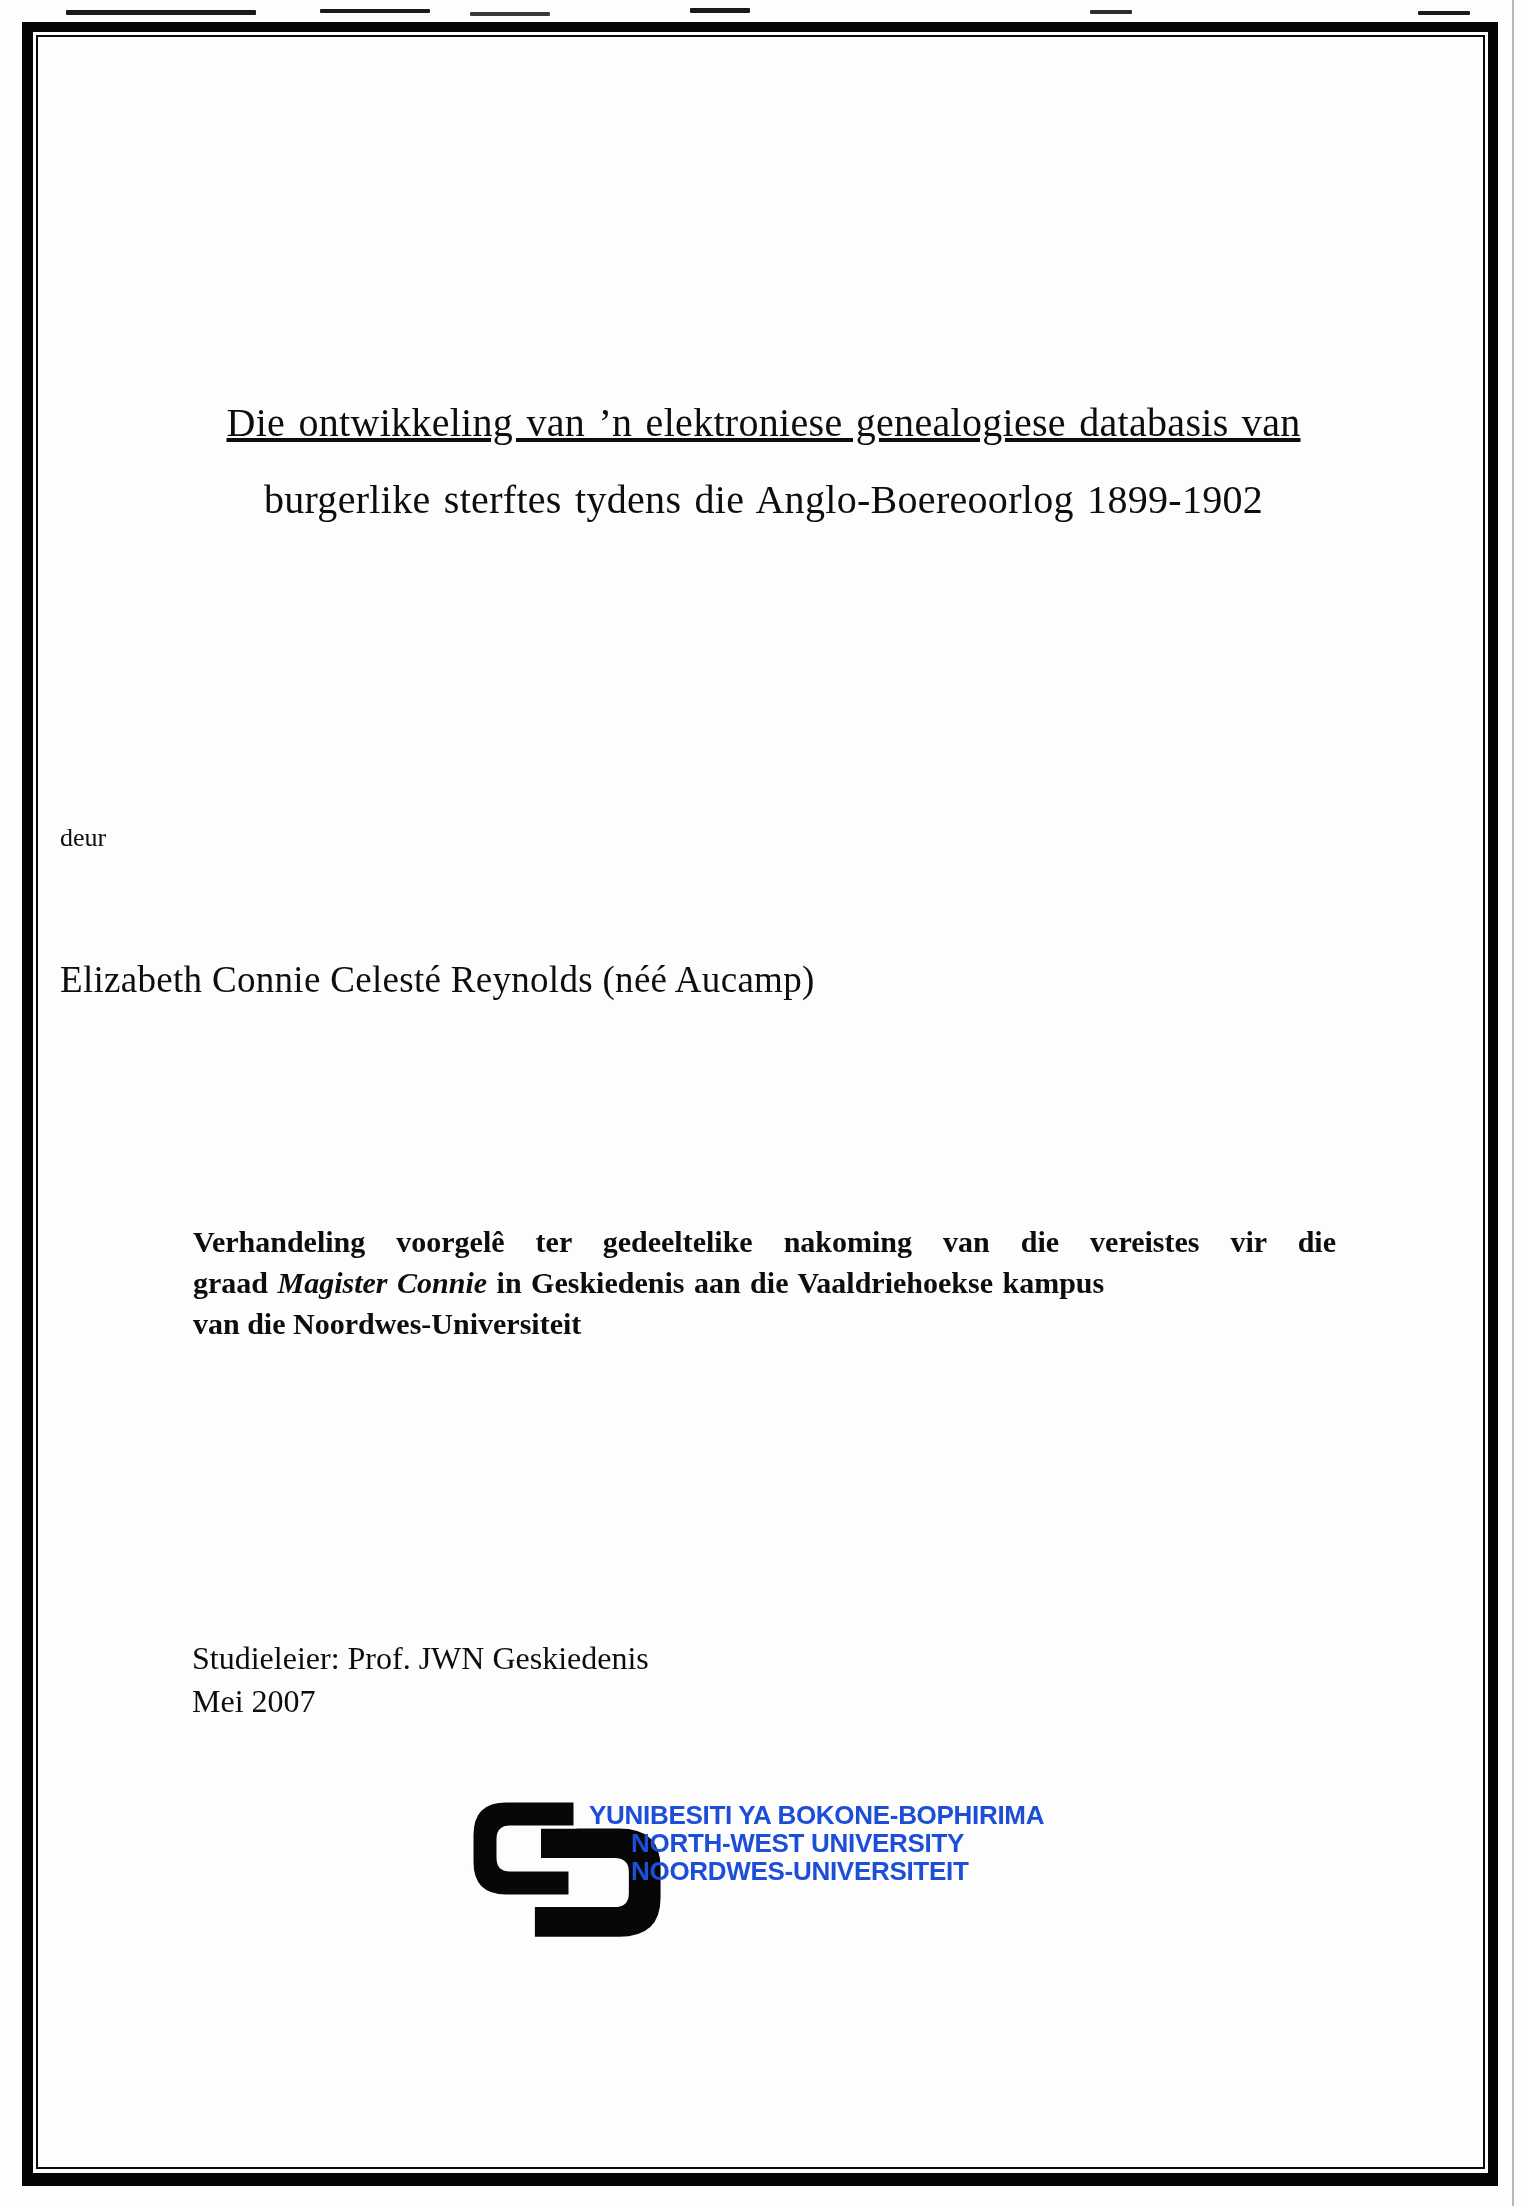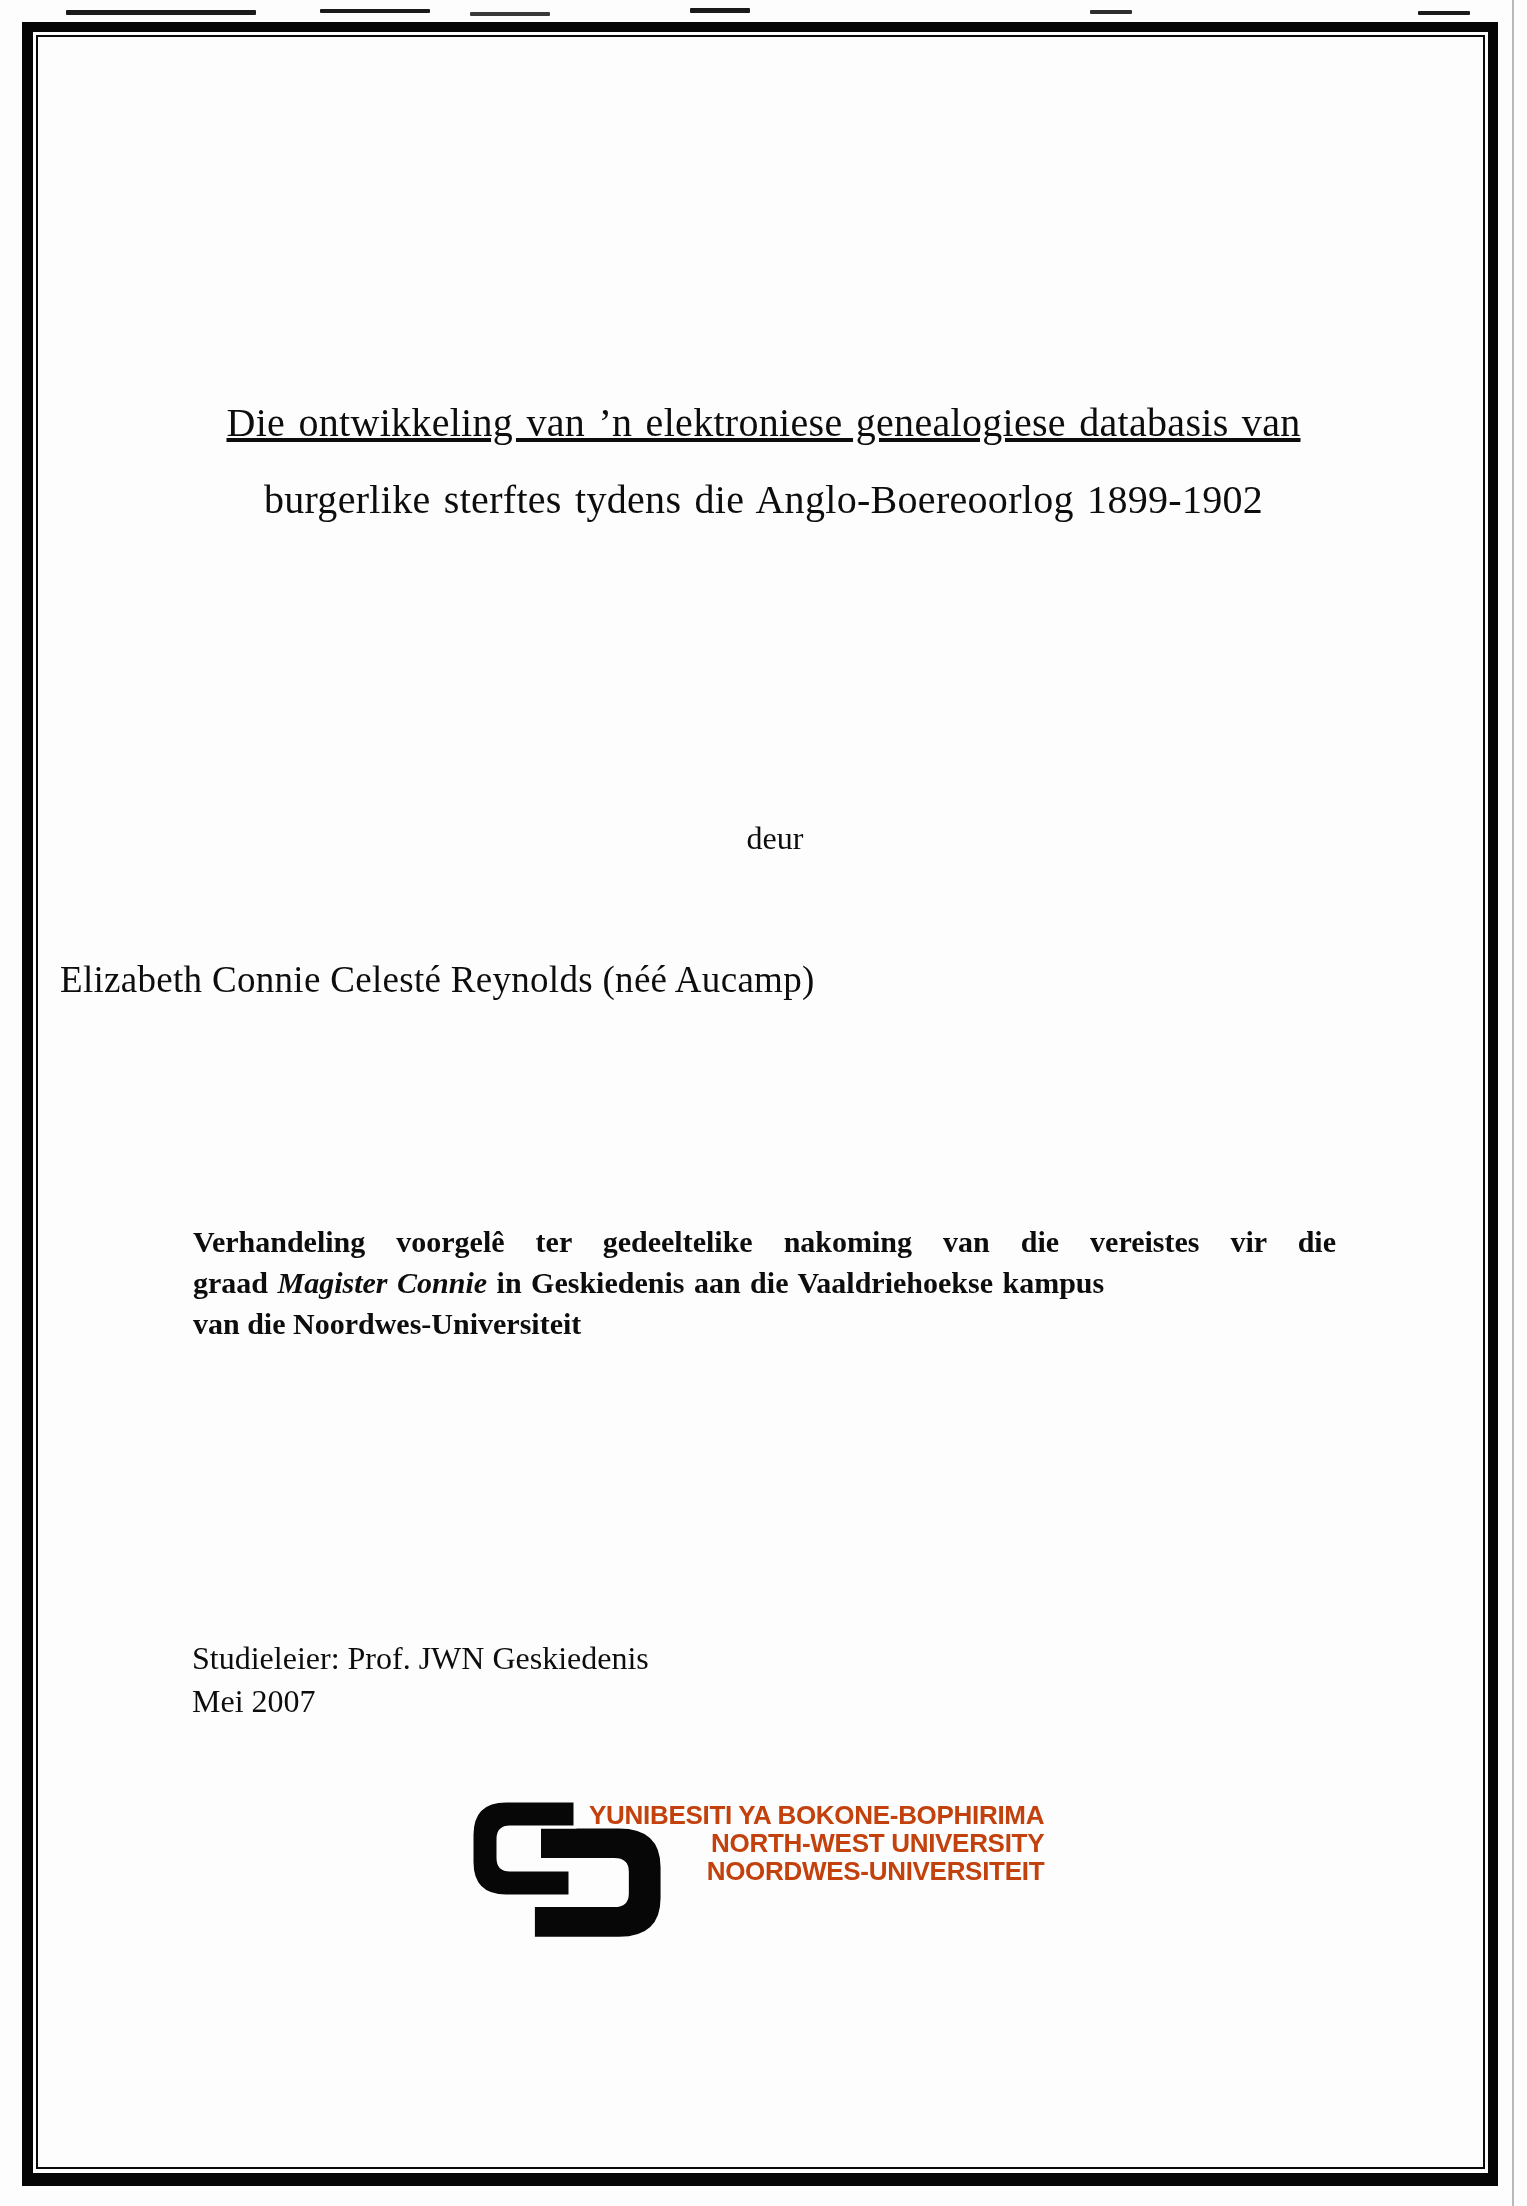--- a/index.html
+++ b/index.html
@@ -34,21 +34,21 @@
     position: absolute; left: 60px; width: 1407px;
     text-align: center;
     font-size: 40px; line-height: 44px;
     letter-spacing: 0.3px; word-spacing: 3px;
   }
   .title-1 { top: 401px; text-decoration: underline; }
   .title-2 { top: 478px; }
 
   .byline {
     position: absolute; left: 60px; width: 1430px; top: 818px;
-    text-align: center; font-size: 32px; line-height: 40px;
+    font-size: 26px; line-height: 40px;
   }
   .author {
     position: absolute; left: 60px; width: 1430px; top: 959px;
     text-align: left; font-size: 37px; line-height: 41px;
     letter-spacing: 0.3px;
   }
 
   .desc {
     position: absolute; left: 193px; top: 1221px; width: 1143px;
     font-size: 30px; line-height: 41px; font-weight: bold;
@@ -61,21 +61,21 @@
     position: absolute; left: 192px; top: 1637px;
     font-size: 32px; line-height: 43px;
   }
 
   .logo { position: absolute; left: 470px; top: 1796px; width: 660px; height: 150px; }
   .logo-mark { position: absolute; left: 0; top: 3px; width: 193px; height: 140px; }
   .logo-text {
     position: absolute; left: 119px; top: 5px;
     font-family: "Liberation Sans", "DejaVu Sans", sans-serif;
     font-weight: 700; font-size: 26px; line-height: 28px;
-    color: #c2410c; letter-spacing: -0.3px; white-space: nowrap; text-align: right;
+    color: #1d4ed8; letter-spacing: -0.3px; white-space: nowrap;
   }
   .logo-text .ind { margin-left: 42px; }
 </style>
 </head>
 <body>
 
 <div class="dash" style="left:66px; top:10px; width:190px; height:5px;"></div>
 <div class="dash" style="left:320px; top:9px; width:110px; height:4px;"></div>
 <div class="dash" style="left:470px; top:12px; width:80px; height:4px; background:#3a3a3a;"></div>
 <div class="dash" style="left:690px; top:8px; width:60px; height:5px;"></div>

